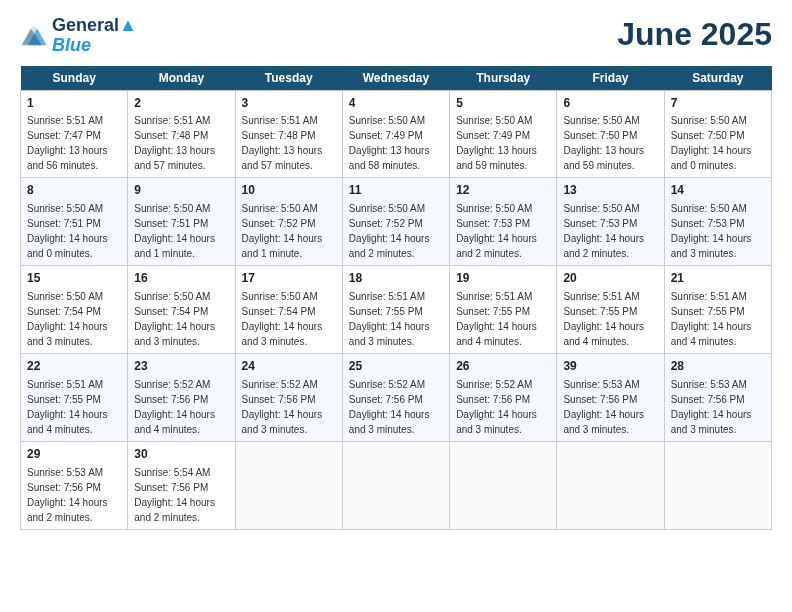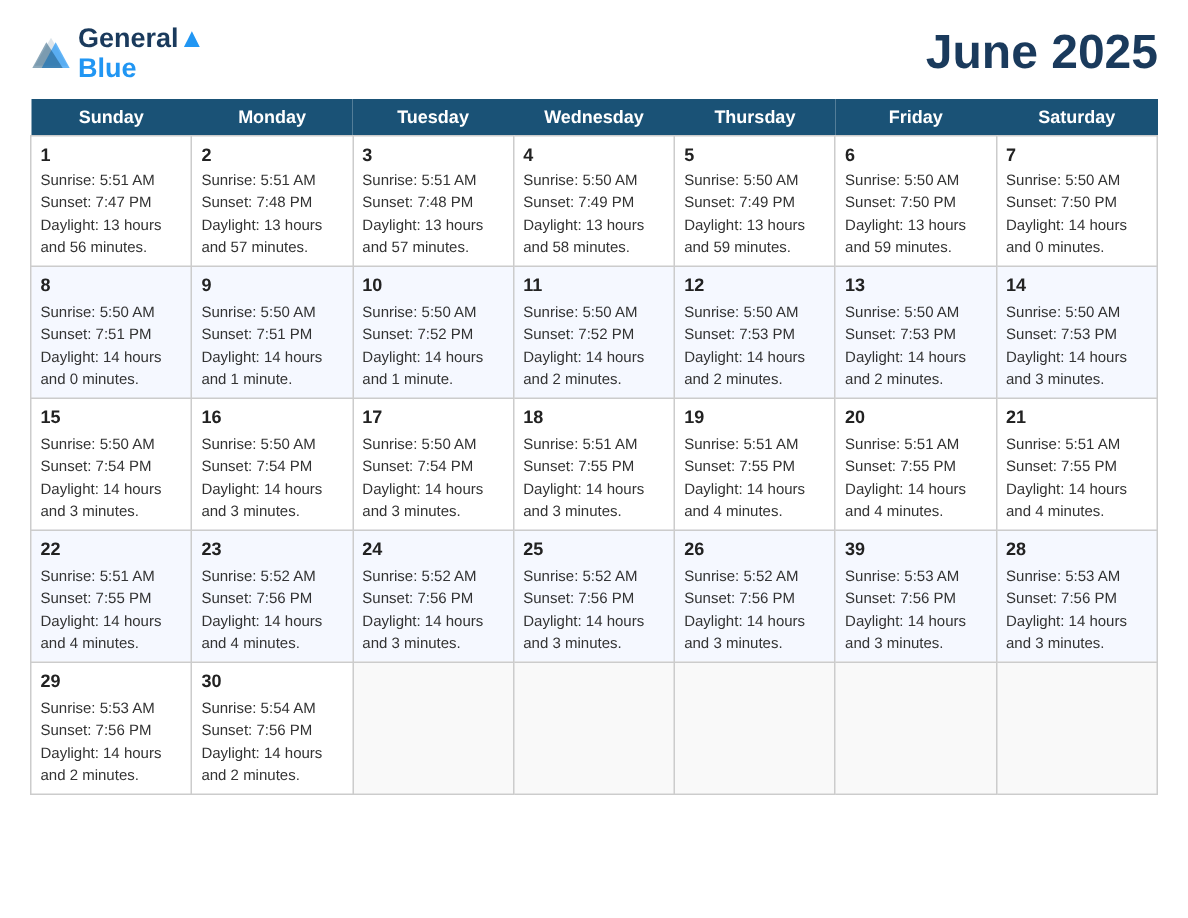--- a/index.html
+++ b/index.html
@@ -100,21 +100,21 @@
   <div class="header">
     <div class="logo">
       <svg class="logo-icon" viewBox="0 0 36 36">
         <rect x="0" y="0" width="36" height="36" fill="white"></rect>
         <polygon points="18,4 32,28 4,28" fill="#1a5276" opacity="0.15"></polygon>
         <polygon points="22,8 34,30 10,30" fill="#2196f3" opacity="0.7"></polygon>
         <polygon points="14,8 28,30 2,30" fill="#1a5276" opacity="0.5"></polygon>
       </svg>
       <div class="logo-text">
         <div>General<span>▲</span></div>
-        <div style="color:#2196f3;">Blue</div>
+        <div style="color:#2196f3;font-style:italic;">Blue</div>
       </div>
     </div>
     <div class="title-block">
       <div class="main-title">June 2025</div>
     </div>
   </div>
 
   <table>
     <thead>
       <tr id="header-row">

